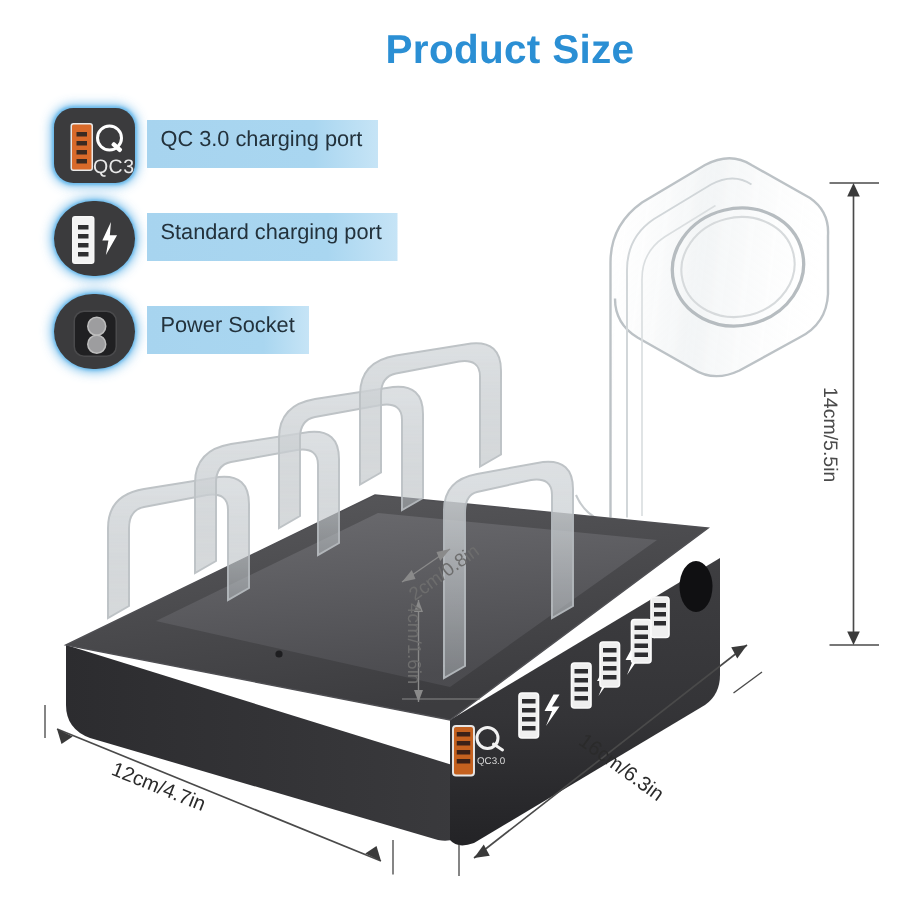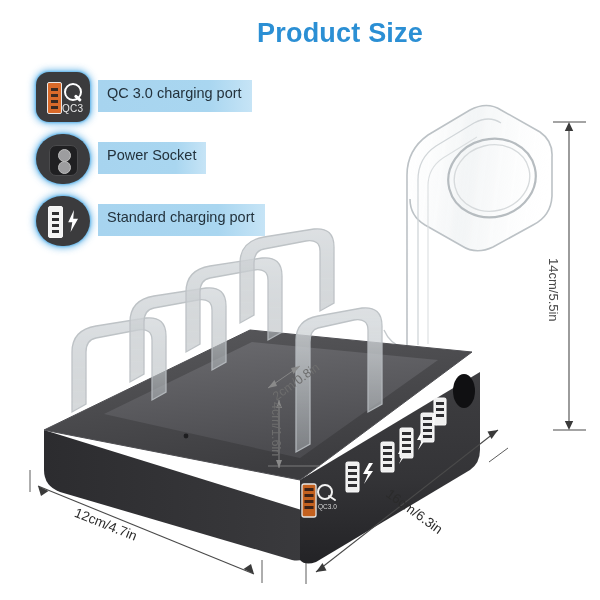--- a/index.html
+++ b/index.html
@@ -43,21 +43,21 @@
 
   .qcbadge{position:absolute;left:28px;top:11px;width:18px;height:18px;}
   .qcbadge .ring{
     position:absolute;inset:0;border-radius:50%;border:2.4px solid #fff;
   }
   .qcbadge .tail{
     position:absolute;left:11px;top:11px;width:8px;height:2.6px;background:#fff;
     transform:rotate(42deg);transform-origin:0 50%;border-radius:1px;
   }
   .qctext{
-    position:absolute;left:26px;top:31px;font-size:10px;color:#e9e9e9;
+    position:absolute;left:26px;top:31px;font-size:13px;color:#e9e9e9;
     font-family:"Liberation Sans",sans-serif;letter-spacing:.3px;
   }
   .bolt{
     position:absolute;left:31px;top:14px;width:12px;height:22px;
     background:#ffffff;
     clip-path:polygon(58% 0,10% 56%,44% 56%,30% 100%,92% 40%,52% 40%);
   }
   .socket-rect{
     position:absolute;left:13px;top:11px;width:27px;height:29px;border-radius:7px;
     background:#202022;border:1px solid #4a4a4c;
@@ -107,41 +107,41 @@
           <span class="ring"></span>
             <span class="tail"></span>
         </div>
         <div class="qctext">QC3</div>
       </div>
       <div class="leg-label">QC 3.0 charging port</div>
     </div>
 
     <div class="legend-row">
       <div class="leg-icon">
-        <div class="socket-rect">
-          <i class="p1"></i>
-            <i class="p2"></i>
-        </div>
-      </div>
-      <div class="leg-label">Power Socket</div>
-    </div>
-
-    <div class="legend-row">
-      <div class="leg-icon">
         <div class="usb white">
           <div class="tongue">
             <span class="bar b1"></span>
               <span class="bar b2"></span>
             <span class="bar b3"></span>
               <span class="bar b4"></span>
           </div>
         </div>
         <div class="bolt"></div>
       </div>
       <div class="leg-label">Standard charging port</div>
+    </div>
+
+    <div class="legend-row">
+      <div class="leg-icon">
+        <div class="socket-rect">
+          <i class="p1"></i>
+            <i class="p2"></i>
+        </div>
+      </div>
+      <div class="leg-label">Power Socket</div>
     </div>
   </div>
 
   <svg class="device" viewBox="0 0 600 600">
     <defs>
       <linearGradient id="topFace" x1="0" y1="0" x2="0.4" y2="1">
         <stop offset="0" stop-color="#5a5a5d"></stop>
           <stop offset="1" stop-color="#3c3c3f"></stop>
       </linearGradient>
       <linearGradient id="frontFace" x1="0" y1="0" x2="0" y2="1">

